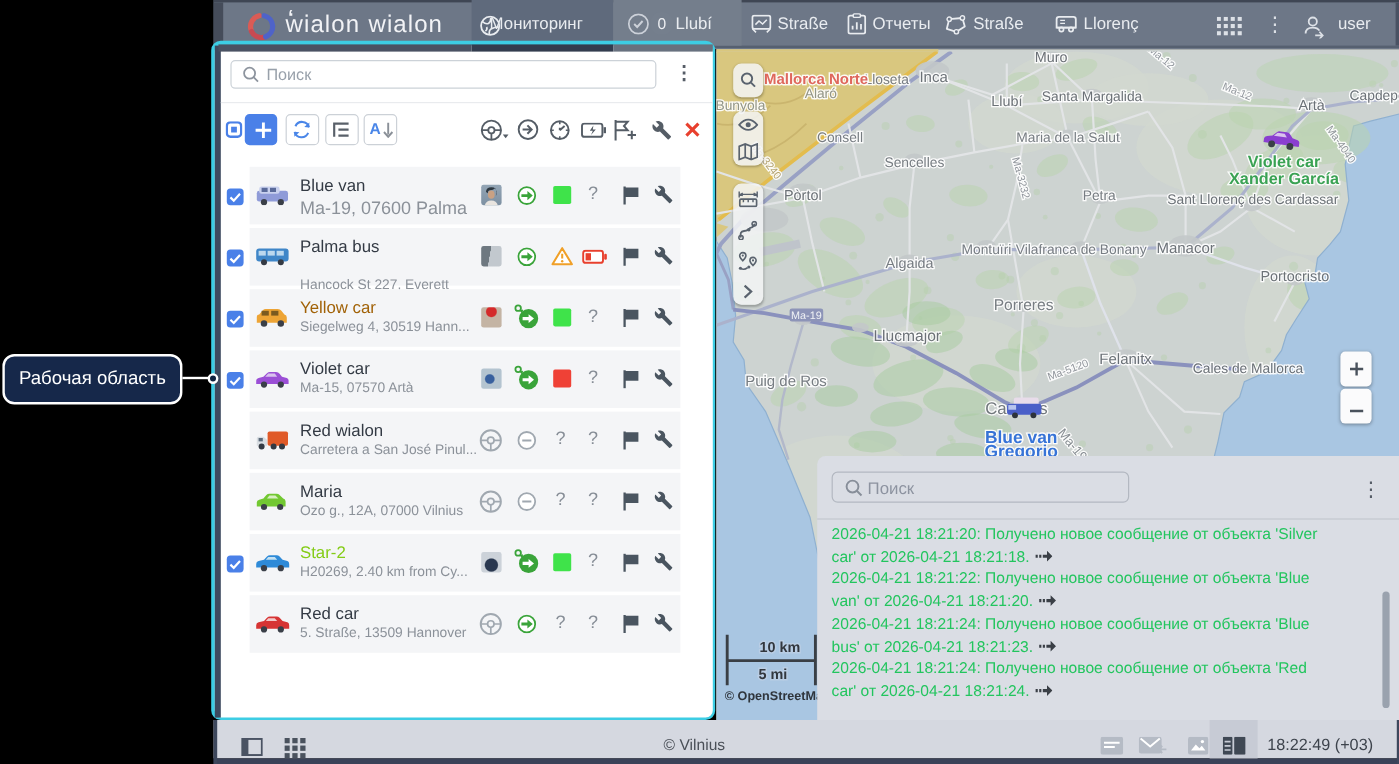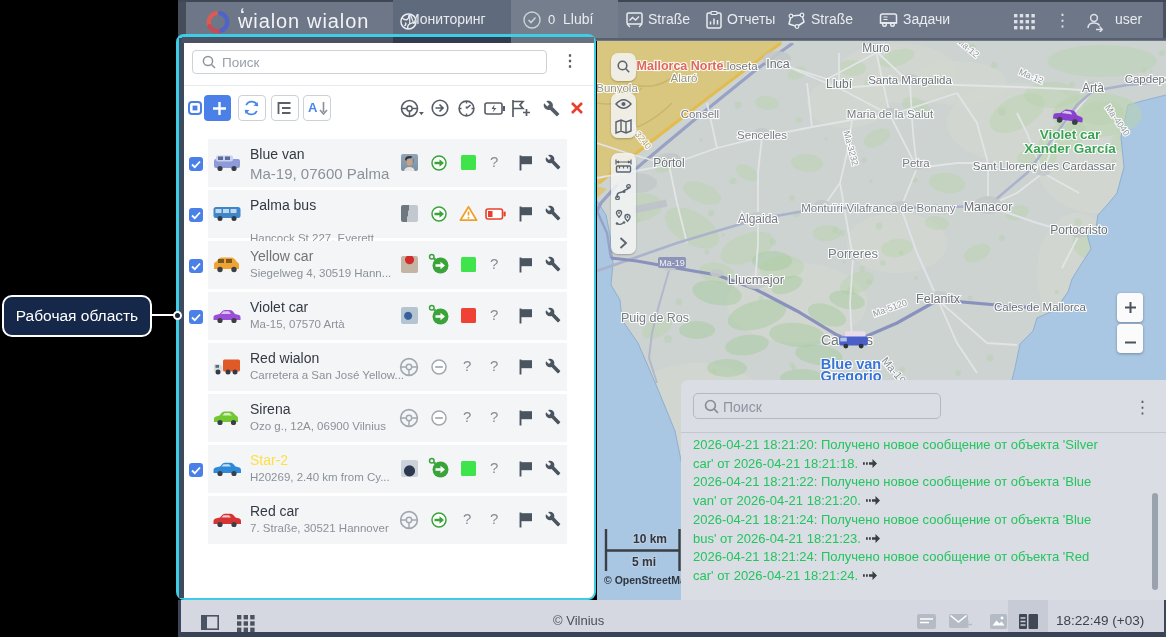--- a/index.html
+++ b/index.html
@@ -80,21 +80,21 @@
 </svg>
 <div class="a navtxt" style="left:811px;top:0">Straße</div>
 
 <svg class="a" style="left:879px;top:12px" width="19" height="16" viewBox="0 0 19 16">
  <path d="M1.5 11 V4 q0-2 2-2 h12 q2 0 2 2 v7 Z" fill="none" stroke="#e9ecf0" stroke-width="1.5"></path>
  <path d="M1.5 11 h16" stroke="#e9ecf0" stroke-width="1.5"></path>
  <circle cx="5.5" cy="12.5" r="1.8" fill="none" stroke="#e9ecf0" stroke-width="1.4"></circle>
  <circle cx="13.5" cy="12.5" r="1.8" fill="none" stroke="#e9ecf0" stroke-width="1.4"></circle>
  <path d="M4.5 5 h4 M4.5 7.5 h4" stroke="#e9ecf0" stroke-width="1.2"></path>
 </svg>
-<div class="a navtxt" style="left:903px;top:0">Задачи</div>
+<div class="a navtxt" style="left:903px;top:0">Llorenç</div>
 
 <svg class="a" style="left:1014px;top:14px" width="21" height="16" viewBox="0 0 21 16">
  <g fill="#dde1e7">
   <rect x="0" y="0" width="3.4" height="3.4"></rect>
       <rect x="5.8" y="0" width="3.4" height="3.4"></rect>
       <rect x="11.6" y="0" width="3.4" height="3.4"></rect>
       <rect x="17.4" y="0" width="3.4" height="3.4"></rect>
   <rect x="0" y="6" width="3.4" height="3.4"></rect>
       <rect x="5.8" y="6" width="3.4" height="3.4"></rect>
       <rect x="11.6" y="6" width="3.4" height="3.4"></rect>
@@ -624,21 +624,21 @@
 <svg class="a" style="left:190.5px;top:262.0px" width="10" height="9" viewBox="0 0 10 9">
     <path d="M1 4.5 L3.8 7.2 L9 1.5" fill="none" stroke="#fff" stroke-width="1.8"></path>
   </svg>
 <svg class="a" style="left:212px;top:255.5px" width="30" height="17" viewBox="0 0 30 17">
     <path d="M2 13 v-5 q0-2 2-2 l3-3.5 q1-1 2.5-1 h10 q2 0 3 1.5 l2.5 3 q2 .5 2 2.5 v4.5 Z" fill="#eda435"></path>
     <rect x="6" y="3" width="6" height="4" fill="#7a5a20"></rect>
     <rect x="14" y="3" width="6" height="4" fill="#7a5a20"></rect>
     <circle cx="8" cy="13.5" r="2.7" fill="#3a3f48"></circle>
     <circle cx="22" cy="13.5" r="2.7" fill="#3a3f48"></circle>
   </svg>
-<div class="a" style="left:250px;top:248.0px;font-size:14px;font-weight:500;color:#737373">Yellow car</div>
+<div class="a" style="left:250px;top:248.0px;font-size:14px;font-weight:500;color:#a16207">Yellow car</div>
 <div class="a" style="left:250px;top:267.0px;font-size:11.5px;color:#8b9199">Siegelweg 4, 30519 Hann...</div>
 <div class="a" style="left:400.5px;top:256.0px;width:17px;height:17px;border-radius:2px;background:radial-gradient(circle at 50% 22%, #d42a2a 0 4px, #c4b4a4 5px)"></div>
 <svg class="a" style="left:428px;top:252.5px" width="21" height="21" viewBox="0 0 21 21">
     <circle cx="12.5" cy="12.5" r="8" fill="#3aa43a"></circle>
     <path d="M7.5 11.2 h5 v-2.4 L17 12.5 L12.5 16.2 V13.8 h-5 Z" fill="#fff"></path>
     <circle cx="3.8" cy="3.8" r="2.3" fill="none" stroke="#3aa43a" stroke-width="1.5"></circle>
     <path d="M5.4 5.4 L7.6 7.6 M6.6 5.2 l1 1" stroke="#3aa43a" stroke-width="1.3"></path>
   </svg>
 <div class="a" style="left:460.5px;top:257.0px;width:15px;height:15px;background:#3fe34a;border-radius:1.5px"></div>
 <div class="a" style="left:490px;top:255.0px;font-size:15px;font-weight:400;color:#868d96">?</div>
@@ -681,21 +681,21 @@
 <div class="a" style="left:208px;top:342.5px;width:359px;height:48px;background:#f4f5f7"></div>
 <svg class="a" style="left:212px;top:357.5px" width="30" height="17" viewBox="0 0 30 17">
     <rect x="11" y="1.5" width="17" height="12" rx="1.5" fill="#e05a28"></rect>
     <path d="M2 13.5 v-6 q0-1.5 1.5-1.5 h4 l3 2.5 v5 Z" fill="#d8dde2"></path>
     <rect x="3.5" y="7" width="3.5" height="2.8" fill="#5a6a7a"></rect>
     <circle cx="6" cy="14" r="2.5" fill="#343a44"></circle>
     <circle cx="16" cy="14" r="2.5" fill="#343a44"></circle>
     <circle cx="23" cy="14" r="2.5" fill="#343a44"></circle>
   </svg>
 <div class="a" style="left:250px;top:350.0px;font-size:14px;font-weight:500;color:#333a44">Red wialon</div>
-<div class="a" style="left:250px;top:369.0px;font-size:11.5px;color:#8b9199">Carretera a San José Yellow...</div>
+<div class="a" style="left:250px;top:369.0px;font-size:11.5px;color:#8b9199">Carretera a San José Pinul...</div>
 <svg class="a" style="left:399px;top:357.0px" width="20" height="20" viewBox="0 0 20 20">
     <circle cx="10" cy="10" r="8.4" fill="none" stroke="#a0a8b0" stroke-width="1.6"></circle>
     <circle cx="10" cy="10" r="2.7" fill="none" stroke="#a0a8b0" stroke-width="1.4"></circle>
     <path d="M12.6 10 h5.8 M7.4 10 H1.6 M10 12.6 v5.4" stroke="#a0a8b0" stroke-width="1.4"></path>
   </svg>
 <svg class="a" style="left:431px;top:358.5px" width="16" height="16" viewBox="0 0 16 16">
     <circle cx="8" cy="8" r="7" fill="#fff" stroke="#a0a8b0" stroke-width="1.5"></circle>
     <path d="M4.2 8 h7.6" stroke="#a0a8b0" stroke-width="1.7"></path>
   </svg>
 <div class="a" style="left:463px;top:357.0px;font-size:15px;font-weight:400;color:#868d96">?</div>
@@ -707,22 +707,22 @@
 <svg class="a" style="left:545px;top:358.0px" width="16" height="16" viewBox="0 0 24 24">
     <path d="M22.7 19l-9.1-9.1c.9-2.3.4-5-1.5-6.9-2-2-5-2.4-7.4-1.3L9 6 6 9 1.6 4.7C.4 7.1.9 10.1 2.9 12.1c1.9 1.9 4.6 2.4 6.9 1.5l9.1 9.1c.4.4 1 .4 1.4 0l2.3-2.3c.5-.4.5-1.1.1-1.4z" fill="#4a5560"></path>
   </svg>
 <div class="a" style="left:208px;top:393.5px;width:359px;height:48px;background:#f4f5f7"></div>
 <svg class="a" style="left:212px;top:408.5px" width="30" height="17" viewBox="0 0 30 17">
     <path d="M2 13 v-3.5 q0-1.5 2-2 l3.5-1 2.5-3 q1-1 2.5-1 h6 q1.5 0 2.5 1 l3 3 q2 .5 2 2.5 v4 Z" fill="#72c832"></path>
     <path d="M10.5 6.5 l2-2.5 h5 l2.5 2.5 Z" fill="#d8eec2"></path>
     <circle cx="8" cy="13.5" r="2.6" fill="#3a3f48"></circle>
     <circle cx="21.5" cy="13.5" r="2.6" fill="#3a3f48"></circle>
   </svg>
-<div class="a" style="left:250px;top:401.0px;font-size:14px;font-weight:500;color:#333a44">Sirena</div>
-<div class="a" style="left:250px;top:420.0px;font-size:11.5px;color:#8b9199">Ozo g., 12A, 06900 Vilnius</div>
+<div class="a" style="left:250px;top:401.0px;font-size:14px;font-weight:500;color:#333a44">Maria</div>
+<div class="a" style="left:250px;top:420.0px;font-size:11.5px;color:#8b9199">Ozo g., 12A, 07000 Vilnius</div>
 <svg class="a" style="left:399px;top:408.0px" width="20" height="20" viewBox="0 0 20 20">
     <circle cx="10" cy="10" r="8.4" fill="none" stroke="#a0a8b0" stroke-width="1.6"></circle>
     <circle cx="10" cy="10" r="2.7" fill="none" stroke="#a0a8b0" stroke-width="1.4"></circle>
     <path d="M12.6 10 h5.8 M7.4 10 H1.6 M10 12.6 v5.4" stroke="#a0a8b0" stroke-width="1.4"></path>
   </svg>
 <svg class="a" style="left:431px;top:409.5px" width="16" height="16" viewBox="0 0 16 16">
     <circle cx="8" cy="8" r="7" fill="#fff" stroke="#a0a8b0" stroke-width="1.5"></circle>
     <path d="M4.2 8 h7.6" stroke="#a0a8b0" stroke-width="1.7"></path>
   </svg>
 <div class="a" style="left:463px;top:408.0px;font-size:15px;font-weight:400;color:#868d96">?</div>
@@ -738,21 +738,21 @@
 <div class="a" style="left:188.5px;top:463.0px;width:14px;height:14px;background:#4a80e8;border-radius:3px"></div>
 <svg class="a" style="left:190.5px;top:466.0px" width="10" height="9" viewBox="0 0 10 9">
     <path d="M1 4.5 L3.8 7.2 L9 1.5" fill="none" stroke="#fff" stroke-width="1.8"></path>
   </svg>
 <svg class="a" style="left:212px;top:459.5px" width="30" height="17" viewBox="0 0 30 17">
     <path d="M1.5 13 v-3 q0-2 2-2.5 l4.5-1 2.5-2.7 q1-1 2.5-1 h5.5 q1.5 0 2.5 1 l2.5 2.7 4 1 q1.5 .5 1.5 2.5 v3 Z" fill="#2e8ad8"></path>
     <path d="M9.5 6.5 l2-2.3 h5.5 l2 2.3 Z" fill="#c2e0f2"></path>
     <circle cx="8" cy="13.5" r="2.6" fill="#3a3f48"></circle>
     <circle cx="22" cy="13.5" r="2.6" fill="#3a3f48"></circle>
   </svg>
-<div class="a" style="left:250px;top:452.0px;font-size:14px;font-weight:500;color:#fde047">Star-2</div>
+<div class="a" style="left:250px;top:452.0px;font-size:14px;font-weight:500;color:#84cc16">Star-2</div>
 <div class="a" style="left:250px;top:471.0px;font-size:11.5px;color:#8b9199">H20269, 2.40 km from Cy...</div>
 <div class="a" style="left:400.5px;top:460.0px;width:17px;height:17px;border-radius:2px;background:radial-gradient(circle at 50% 64%, #2a3850 0 5px, #ccd2d9 6px)"></div>
 <svg class="a" style="left:428px;top:456.5px" width="21" height="21" viewBox="0 0 21 21">
     <circle cx="12.5" cy="12.5" r="8" fill="#3aa43a"></circle>
     <path d="M7.5 11.2 h5 v-2.4 L17 12.5 L12.5 16.2 V13.8 h-5 Z" fill="#fff"></path>
     <circle cx="3.8" cy="3.8" r="2.3" fill="none" stroke="#3aa43a" stroke-width="1.5"></circle>
     <path d="M5.4 5.4 L7.6 7.6 M6.6 5.2 l1 1" stroke="#3aa43a" stroke-width="1.3"></path>
   </svg>
 <div class="a" style="left:460.5px;top:461.0px;width:15px;height:15px;background:#3fe34a;border-radius:1.5px"></div>
 <div class="a" style="left:490px;top:459.0px;font-size:15px;font-weight:400;color:#868d96">?</div>
@@ -764,21 +764,21 @@
     <path d="M22.7 19l-9.1-9.1c.9-2.3.4-5-1.5-6.9-2-2-5-2.4-7.4-1.3L9 6 6 9 1.6 4.7C.4 7.1.9 10.1 2.9 12.1c1.9 1.9 4.6 2.4 6.9 1.5l9.1 9.1c.4.4 1 .4 1.4 0l2.3-2.3c.5-.4.5-1.1.1-1.4z" fill="#4a5560"></path>
   </svg>
 <div class="a" style="left:208px;top:495.5px;width:359px;height:48px;background:#f4f5f7"></div>
 <svg class="a" style="left:212px;top:510.5px" width="30" height="17" viewBox="0 0 30 17">
     <path d="M1.5 13 v-3 q0-2 2-2.5 l4.5-1 2.5-2.7 q1-1 2.5-1 h5.5 q1.5 0 2.5 1 l2.5 2.7 4 1 q1.5 .5 1.5 2.5 v3 Z" fill="#d63434"></path>
     <path d="M9.5 6.5 l2-2.3 h5.5 l2 2.3 Z" fill="#f2caca"></path>
     <circle cx="8" cy="13.5" r="2.6" fill="#3a3f48"></circle>
     <circle cx="22" cy="13.5" r="2.6" fill="#3a3f48"></circle>
   </svg>
 <div class="a" style="left:250px;top:503.0px;font-size:14px;font-weight:500;color:#333a44">Red car</div>
-<div class="a" style="left:250px;top:522.0px;font-size:11.5px;color:#8b9199">7. Straße, 30521 Hannover</div>
+<div class="a" style="left:250px;top:522.0px;font-size:11.5px;color:#8b9199">5. Straße, 13509 Hannover</div>
 <svg class="a" style="left:399px;top:510.0px" width="20" height="20" viewBox="0 0 20 20">
     <circle cx="10" cy="10" r="8.4" fill="none" stroke="#a0a8b0" stroke-width="1.6"></circle>
     <circle cx="10" cy="10" r="2.7" fill="none" stroke="#a0a8b0" stroke-width="1.4"></circle>
     <path d="M12.6 10 h5.8 M7.4 10 H1.6 M10 12.6 v5.4" stroke="#a0a8b0" stroke-width="1.4"></path>
   </svg>
 <svg class="a" style="left:431px;top:511.5px" width="16" height="16" viewBox="0 0 16 16">
     <circle cx="8" cy="8" r="7" fill="#fff" stroke="#3aa43a" stroke-width="1.5"></circle>
     <path d="M3.5 6.8 h5 v-2.6 L13 8 L8.5 11.8 V9.2 h-5 Z" fill="#3aa43a"></path>
   </svg>
 <div class="a" style="left:463px;top:510.0px;font-size:15px;font-weight:400;color:#868d96">?</div>

